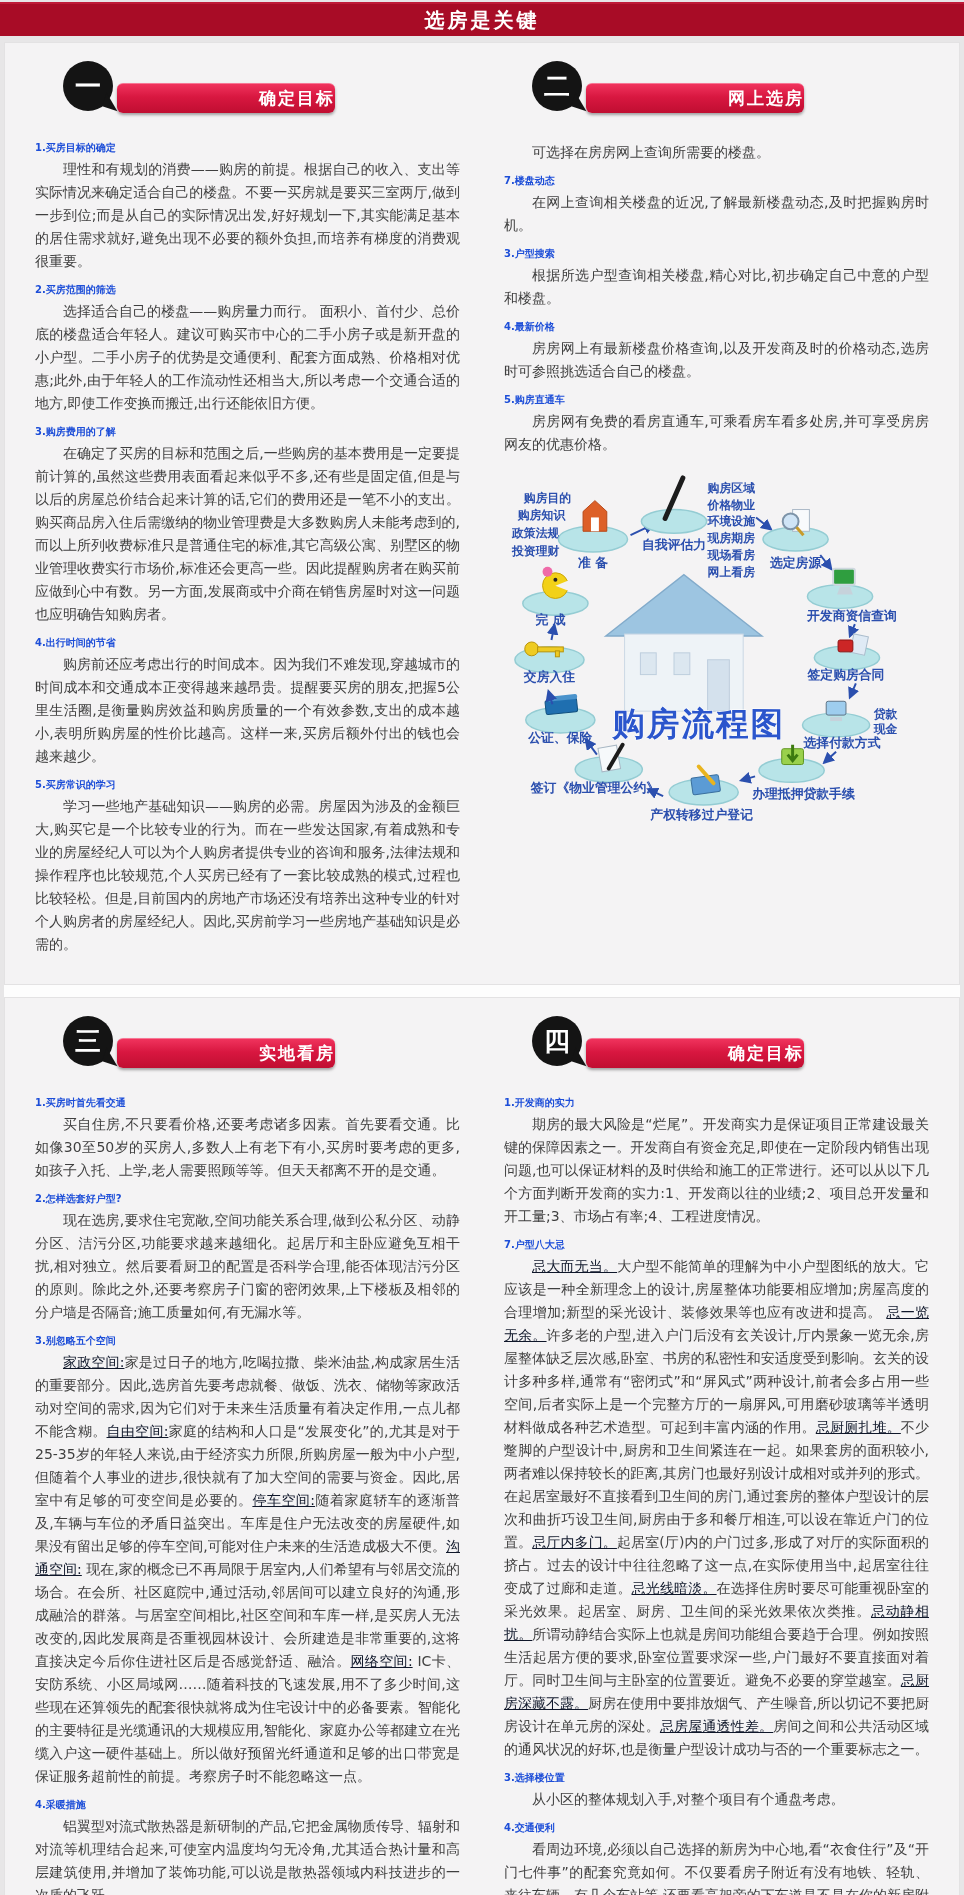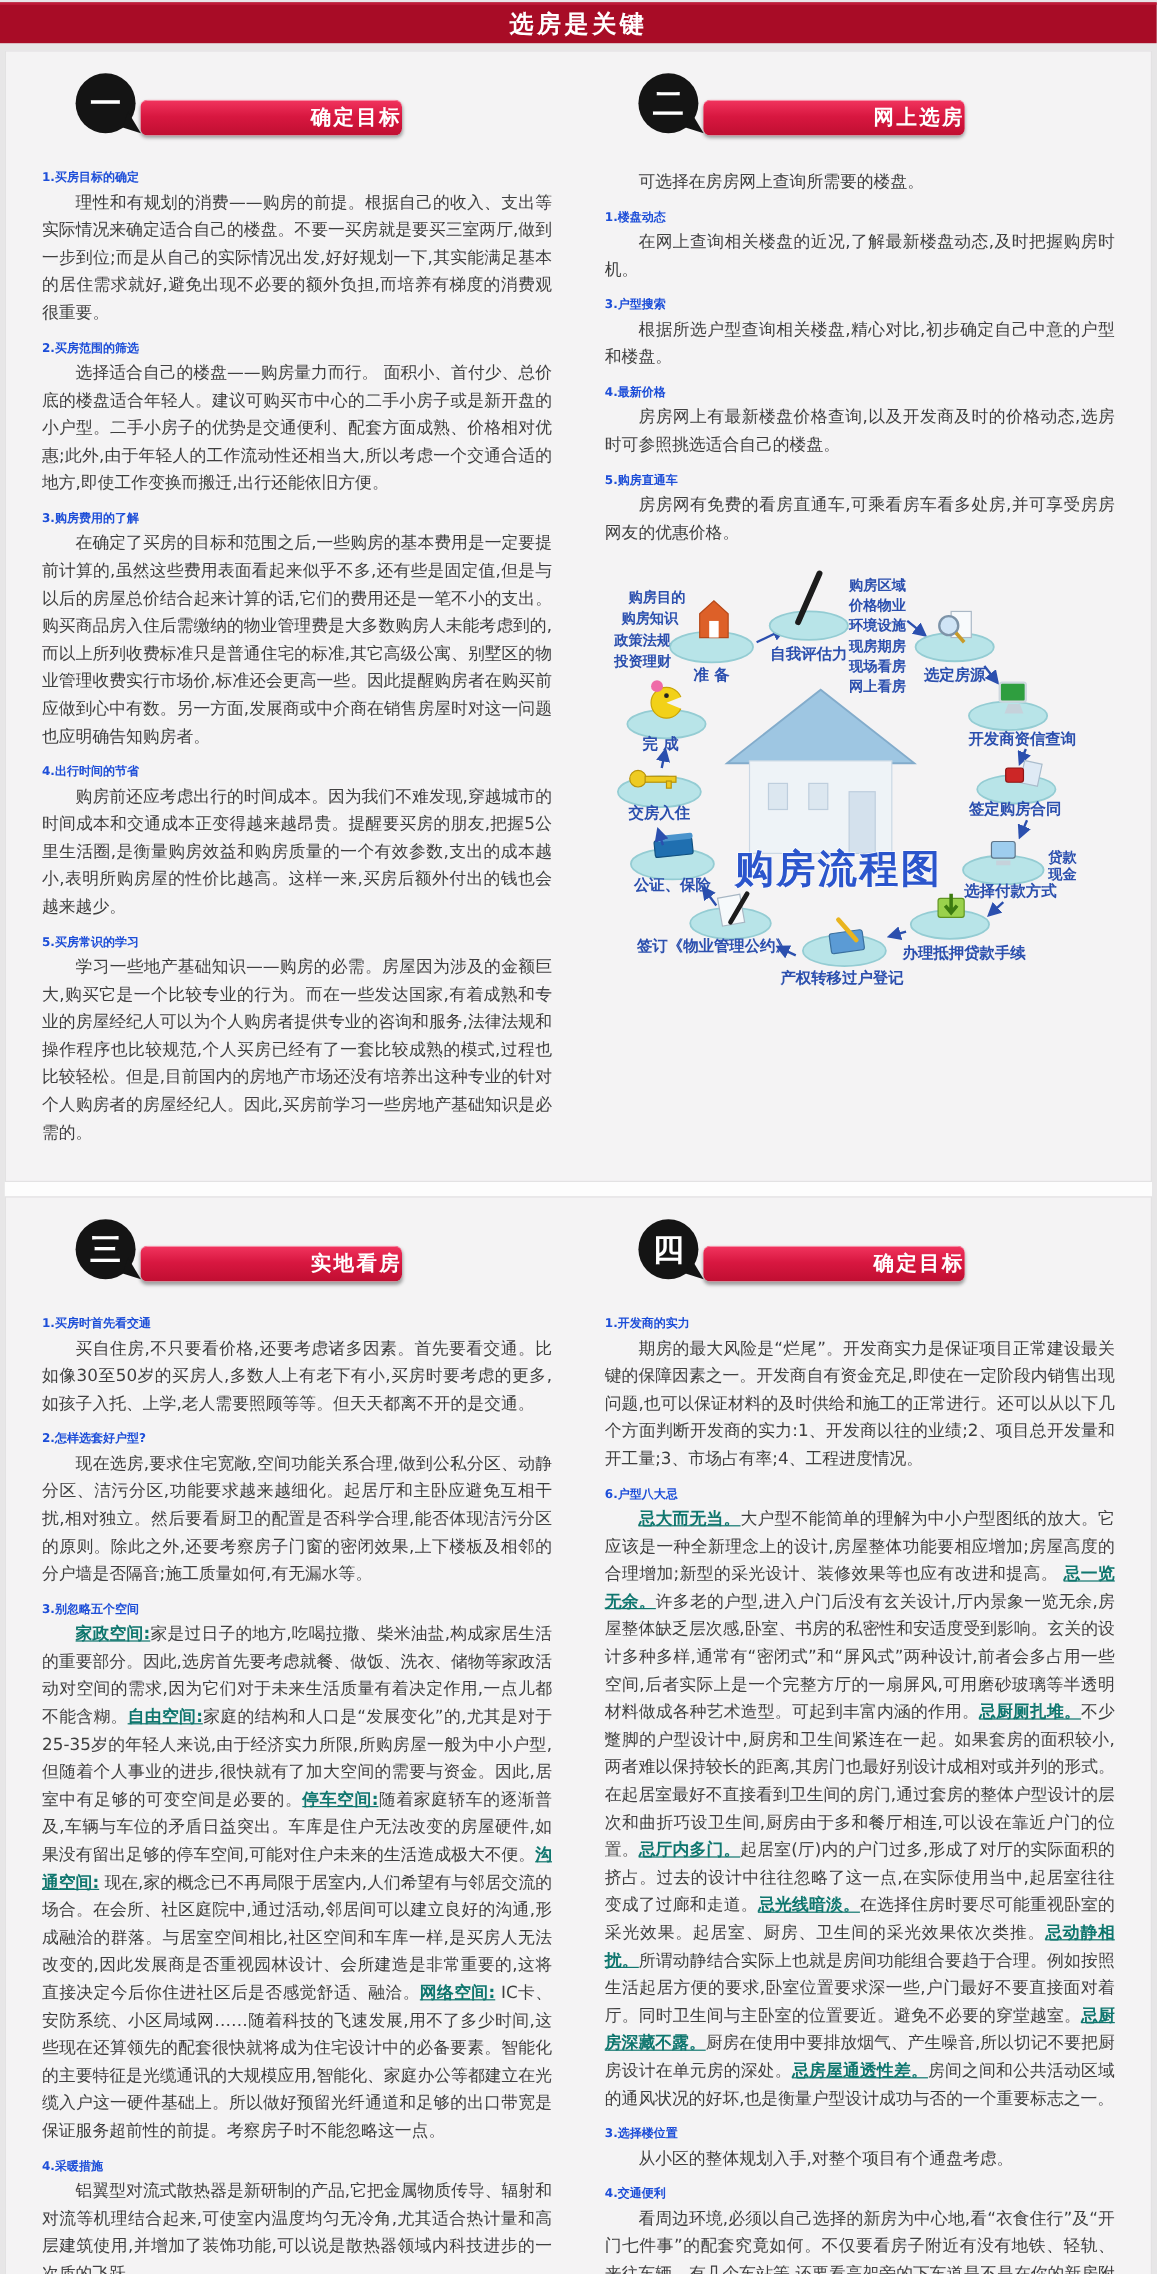--- a/index.html
+++ b/index.html
@@ -65,21 +65,21 @@
     font-size:10px;
     color:#1d4ed8;
   }
   .item p{
     margin:2px 0 6px 0;
     font-size:14px;
     line-height:23px;
     text-indent:2em;
     text-align:justify;
   }
-  .hl-link{color:#0f766e;text-decoration:underline;font-weight:bold;}
+  .hl-link{color:#0f172a;text-decoration:underline;}
   .flow-wrap{margin-top:14px;}
   .flow-wrap svg{display:block;width:100%;height:auto;}
   .flow-label{fill:#2b4fae;font-size:13px;font-weight:bold;}
   .flow-small{fill:#2b4fae;font-size:12px;font-weight:bold;}
   .flow-title{
     fill:#2b55cc;font-size:33px;font-weight:bold;
     stroke:#ffffff;stroke-width:1;paint-order:stroke;letter-spacing:2px;
   }
   .platform{fill:#b8e4e8;stroke:#94ccd3;stroke-width:1.5;}
 </style>
@@ -128,21 +128,21 @@
         <div class="sec-header">
           <div class="badge">
               <span>二</span>
             </div>
           <div class="sec-btn">网上选房</div>
         </div>
         <div class="item">
           <p>可选择在房房网上查询所需要的楼盘。</p>
         </div>
         <div class="item">
-          <h3>1.楼盘动态</h3>
+          <h3>7.楼盘动态</h3>
           <p>在网上查询相关楼盘的近况,了解最新楼盘动态,及时把握购房时机。</p>
         </div>
         <div class="item">
           <h3>3.户型搜索</h3>
           <p>根据所选户型查询相关楼盘,精心对比,初步确定自己中意的户型和楼盘。</p>
         </div>
         <div class="item">
           <h3>4.最新价格</h3>
           <p>房房网上有最新楼盘价格查询,以及开发商及时的价格动态,选房时可参照挑选适合自己的楼盘。</p>
         </div>
@@ -344,21 +344,21 @@
           <div class="badge">
               <span>四</span>
             </div>
           <div class="sec-btn">确定目标</div>
         </div>
         <div class="item">
           <h3>1.开发商的实力</h3>
           <p>期房的最大风险是“烂尾”。开发商实力是保证项目正常建设最关键的保障因素之一。开发商自有资金充足,即使在一定阶段内销售出现问题,也可以保证材料的及时供给和施工的正常进行。还可以从以下几个方面判断开发商的实力:1、开发商以往的业绩;2、项目总开发量和开工量;3、市场占有率;4、工程进度情况。</p>
         </div>
         <div class="item">
-          <h3>6.户型八大忌</h3>
+          <h3>7.户型八大忌</h3>
           <p><span class="hl-link">忌大而无当。</span><span>大户型不能简单的理解为中小户型图纸的放大。它应该是一种全新理念上的设计,房屋整体功能要相应增加;房屋高度的合理增加;新型的采光设计、装修效果等也应有改进和提高。 </span><span class="hl-link">忌一览无余。</span><span>许多老的户型,进入户门后没有玄关设计,厅内景象一览无余,房屋整体缺乏层次感,卧室、书房的私密性和安适度受到影响。玄关的设计多种多样,通常有“密闭式”和“屏风式”两种设计,前者会多占用一些空间,后者实际上是一个完整方厅的一扇屏风,可用磨砂玻璃等半透明材料做成各种艺术造型。可起到丰富内涵的作用。</span><span class="hl-link">忌厨厕扎堆。</span><span>不少蹩脚的户型设计中,厨房和卫生间紧连在一起。如果套房的面积较小,两者难以保持较长的距离,其房门也最好别设计成相对或并列的形式。在起居室最好不直接看到卫生间的房门,通过套房的整体户型设计的层次和曲折巧设卫生间,厨房由于多和餐厅相连,可以设在靠近户门的位置。</span><span class="hl-link">忌厅内多门。</span><span>起居室(厅)内的户门过多,形成了对厅的实际面积的挤占。过去的设计中往往忽略了这一点,在实际使用当中,起居室往往变成了过廊和走道。</span><span class="hl-link">忌光线暗淡。</span><span>在选择住房时要尽可能重视卧室的采光效果。起居室、厨房、卫生间的采光效果依次类推。</span><span class="hl-link">忌动静相扰。</span><span>所谓动静结合实际上也就是房间功能组合要趋于合理。例如按照生活起居方便的要求,卧室位置要求深一些,户门最好不要直接面对着厅。同时卫生间与主卧室的位置要近。避免不必要的穿堂越室。</span><span class="hl-link">忌厨房深藏不露。</span><span>厨房在使用中要排放烟气、产生噪音,所以切记不要把厨房设计在单元房的深处。</span><span class="hl-link">忌房屋通透性差。</span><span>房间之间和公共活动区域的通风状况的好坏,也是衡量户型设计成功与否的一个重要标志之一。</span></p>
         </div>
         <div class="item">
           <h3>3.选择楼位置</h3>
           <p>从小区的整体规划入手,对整个项目有个通盘考虑。</p>
         </div>
         <div class="item">
           <h3>4.交通便利</h3>
           <p>看周边环境,必须以自己选择的新房为中心地,看“衣食住行”及“开门七件事”的配套究竟如何。不仅要看房子附近有没有地铁、轻轨、来往车辆、有几个车站等,还要看高架旁的下车道是不是在你的新房附近,出门是不是单行道等。还得看附近有没有公园、银行、医院等。</p>
         </div>

